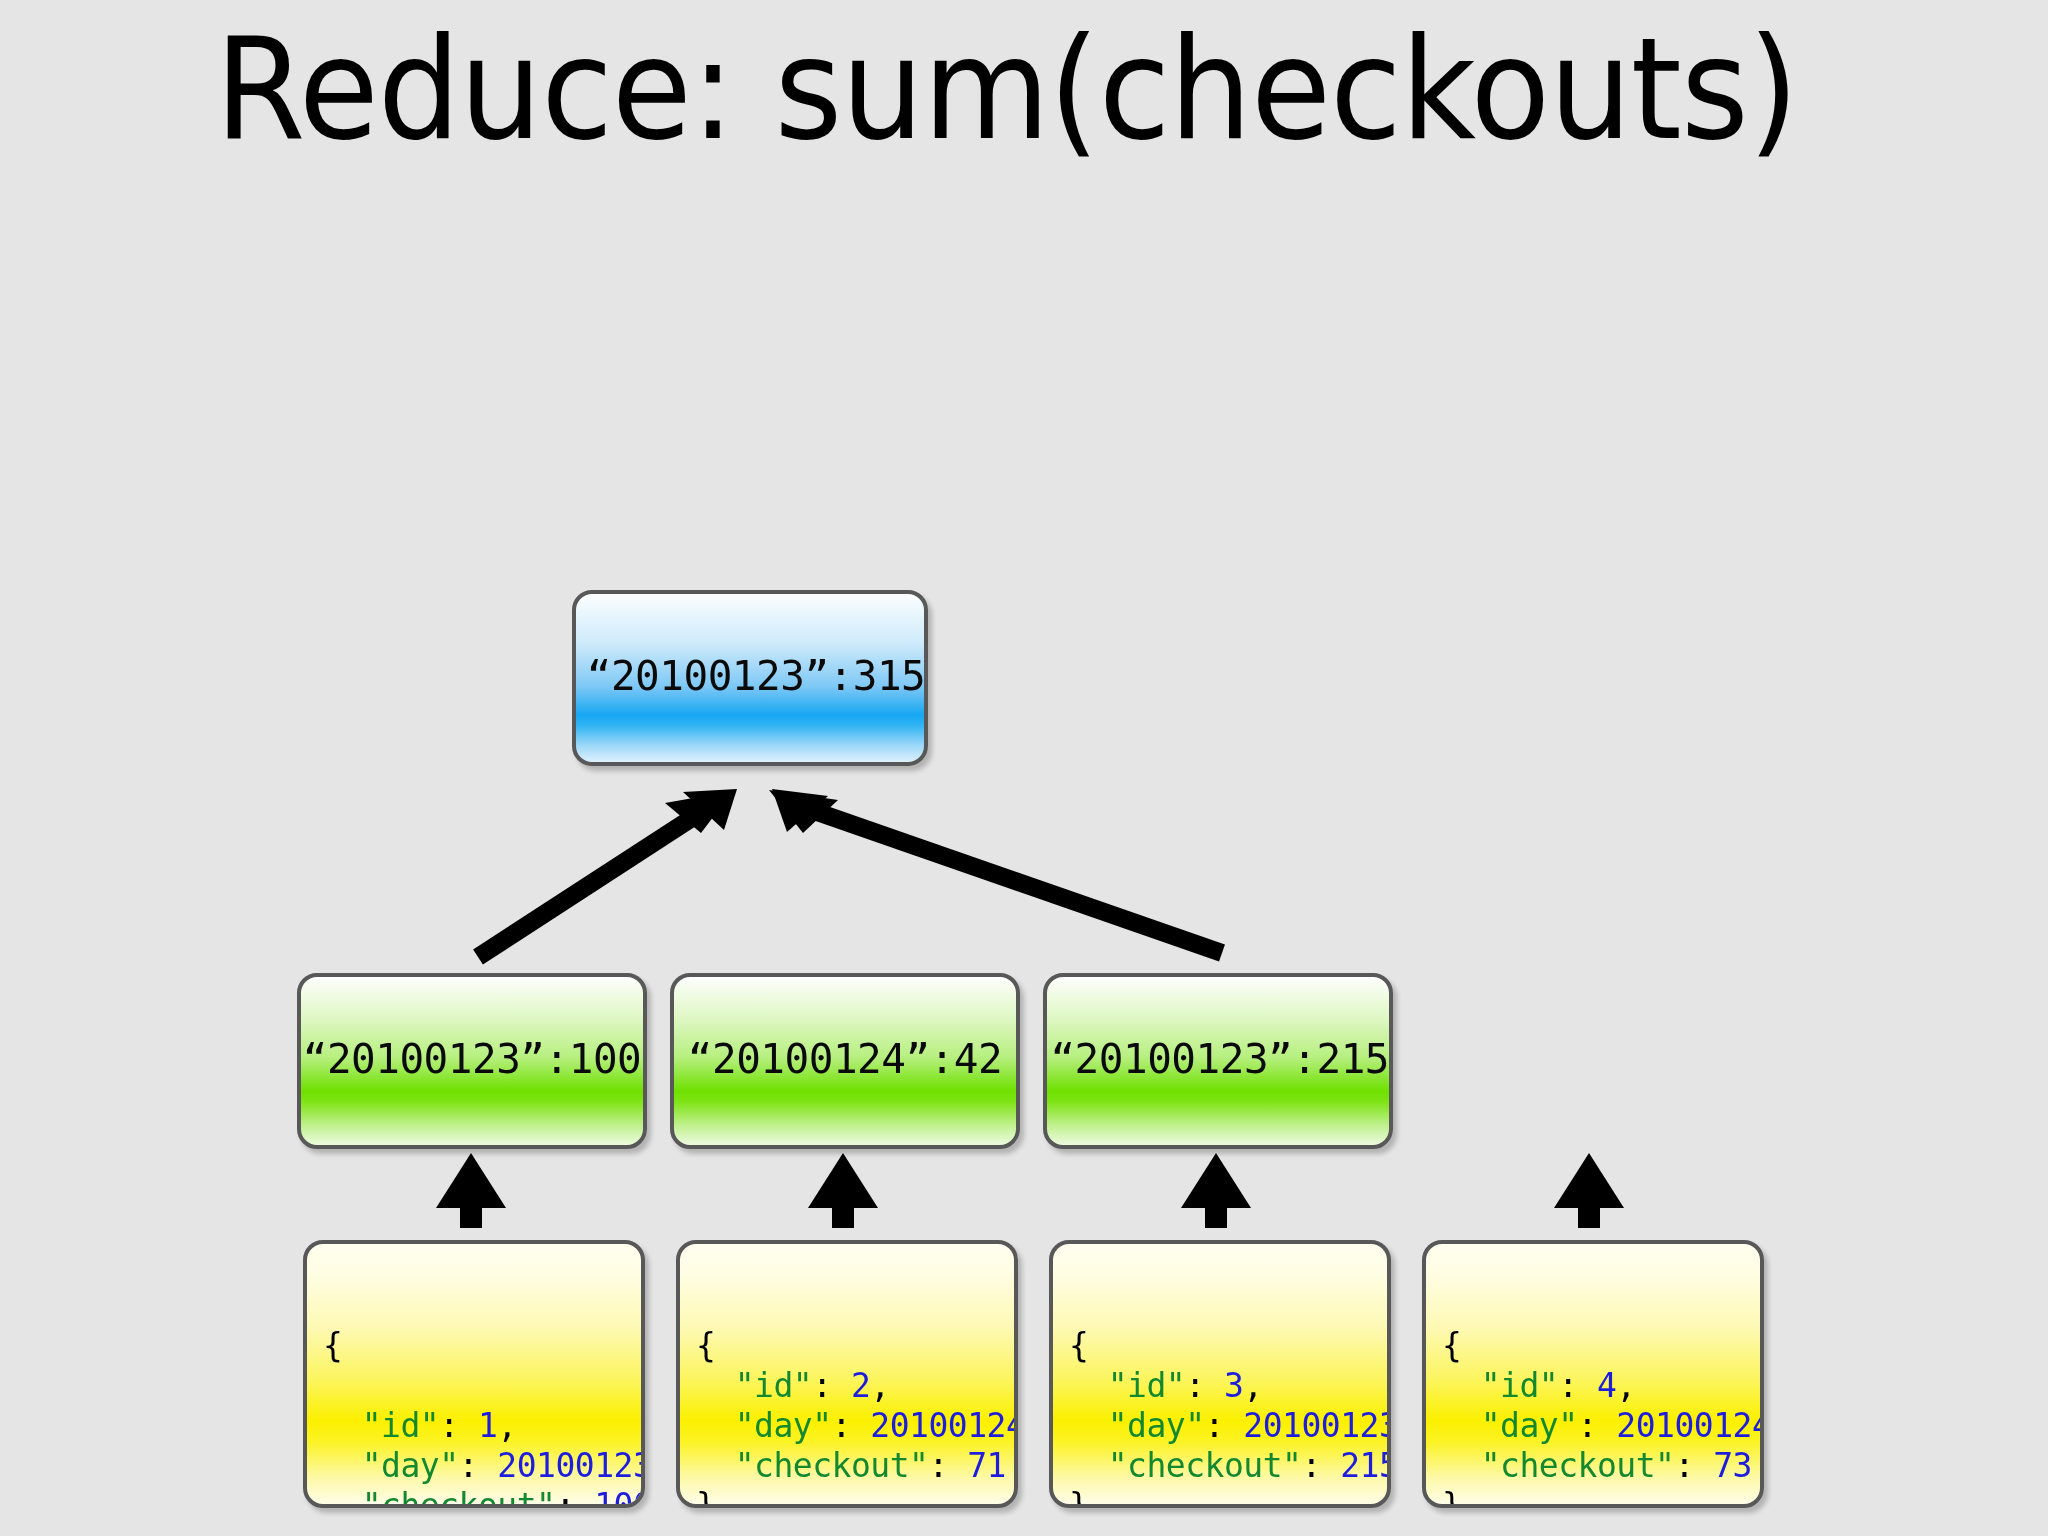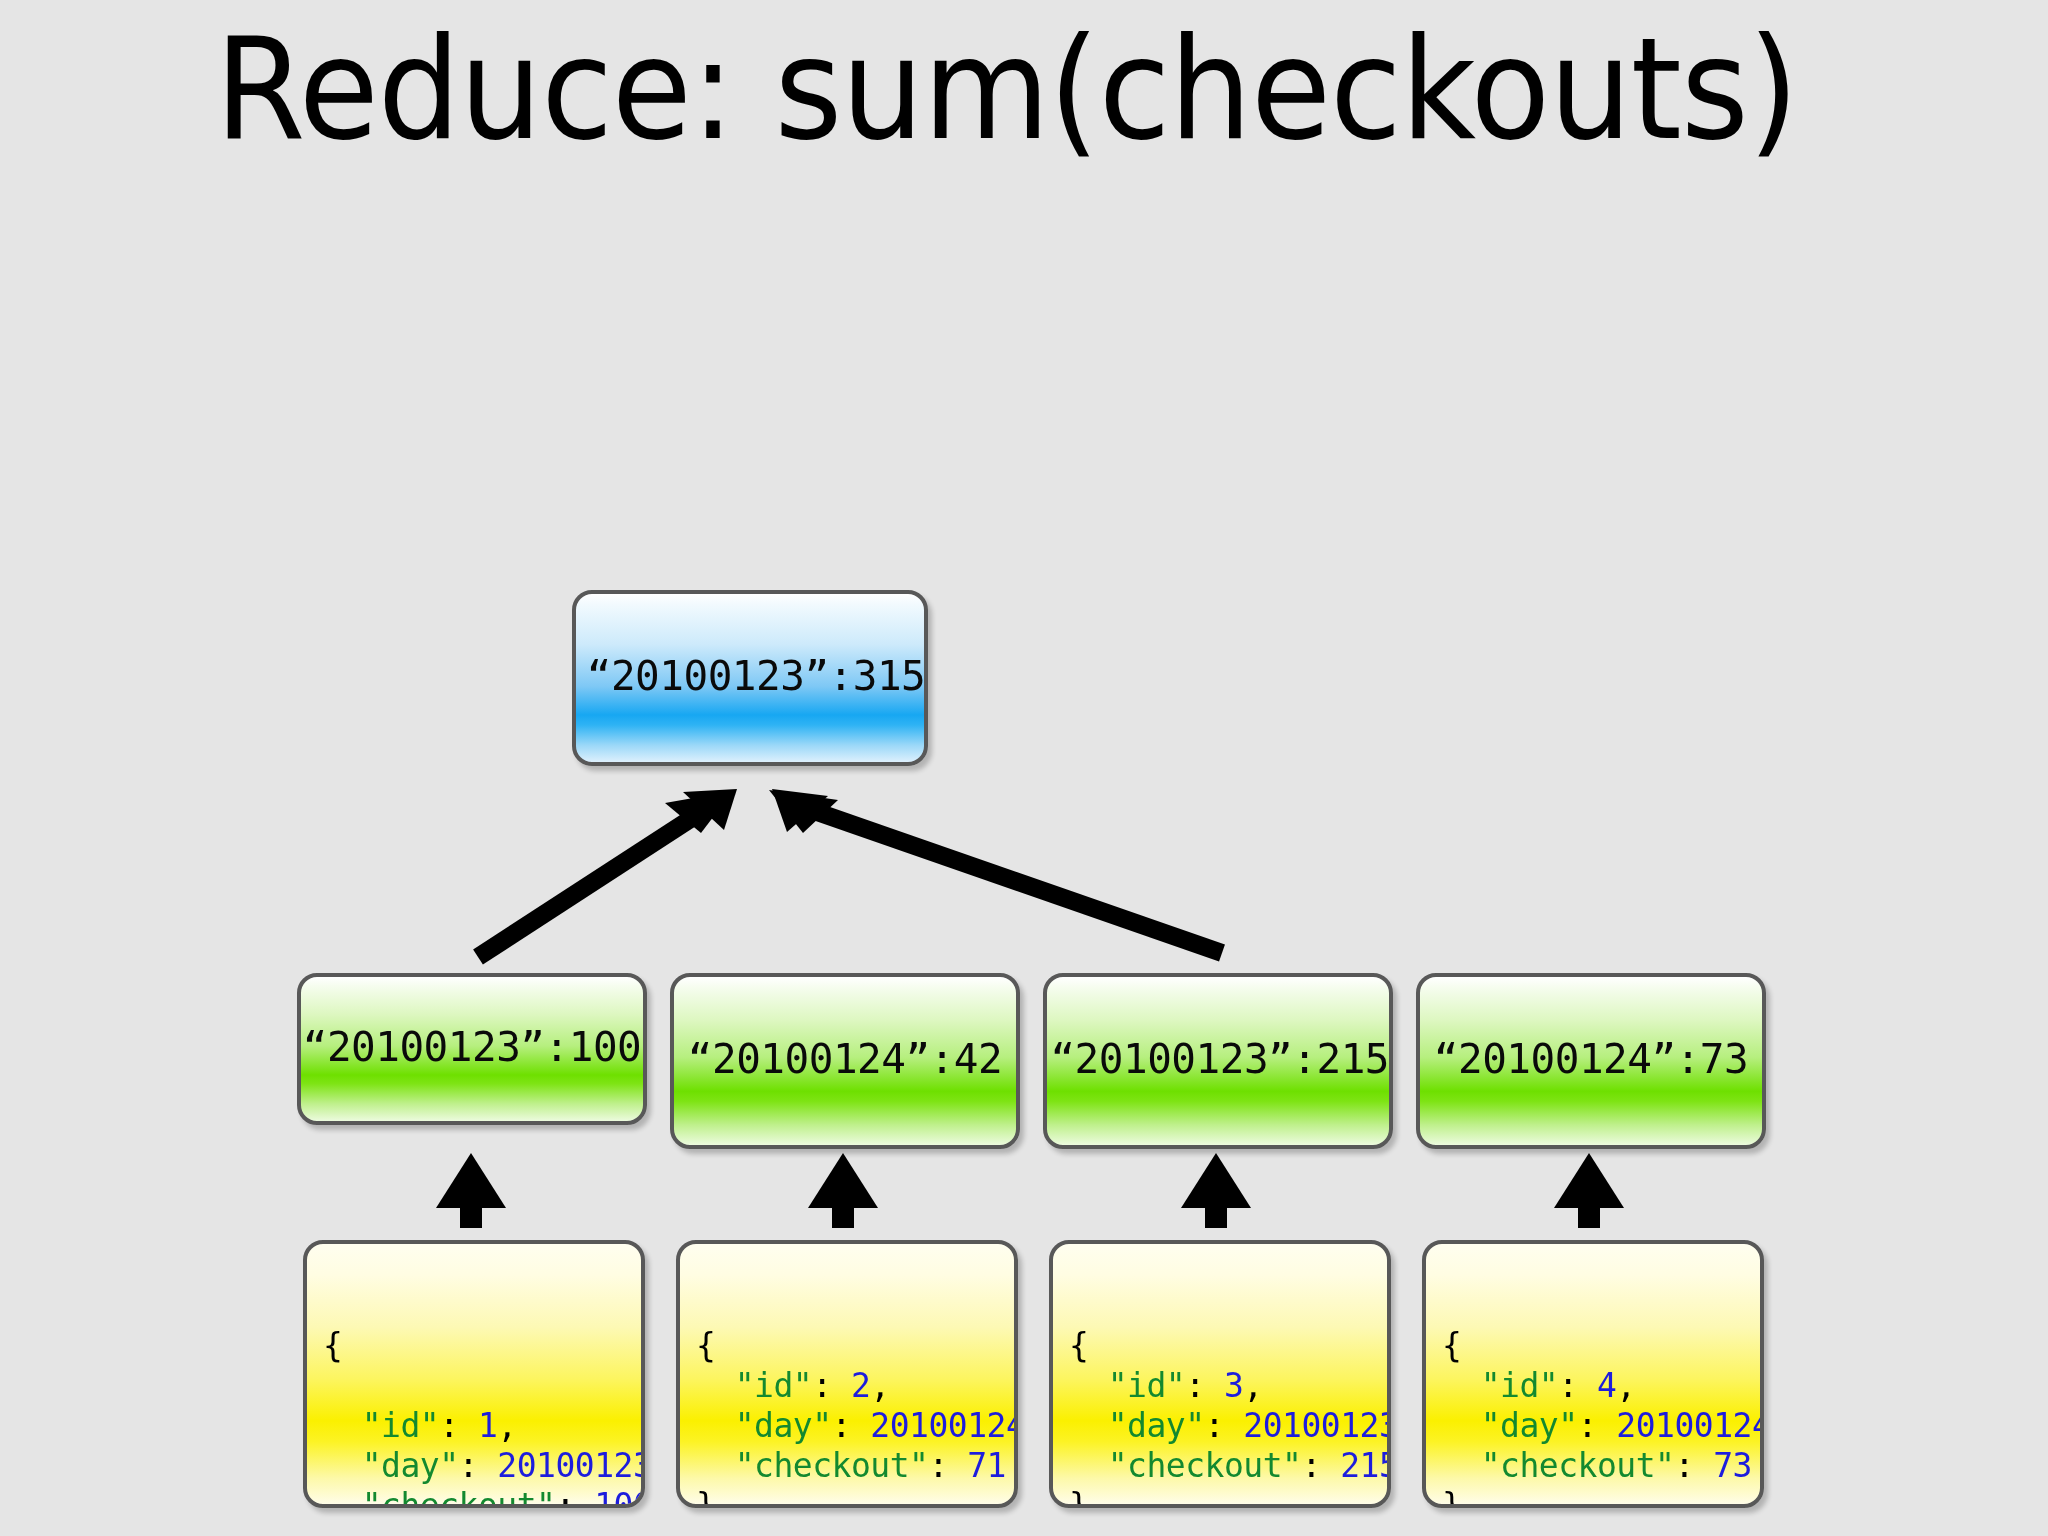--- a/index.html
+++ b/index.html
@@ -167,35 +167,32 @@
     <g>
       <rect x="1578" y="1180" width="22" height="48" fill="#000000"></rect>
       <polygon points="1589,1153 1624,1208 1554,1208" fill="#000000"></polygon>
     </g>
   </svg>
 
   <div class="node blue" style="left:572px; top:590px; width:356px; height:176px;padding-left:12px;">
     <span class="kv-label">“20100123”:315</span>
   </div>
 
-  <div class="node green" style="left:297px; top:973px; width:350px; height:152px;">
+  <div class="node green" style="left:297px; top:973px; width:350px; height:176px;">
     <span class="kv-label">“20100123”:100</span>
   </div>
 
   <div class="node green" style="left:670px; top:973px; width:350px; height:176px;justify-content:center;">
     <span class="kv-label">“20100124”:42</span>
   </div>
 
   <div class="node green" style="left:1043px; top:973px; width:350px; height:176px;justify-content:flex-end;">
     <span class="kv-label">“20100123”:215</span>
   </div>
 
-  <div class="node green" style="left:1416px; top:973px; width:350px; height:176px;">
-    <span class="kv-label">“20100124”:73</span>
-  </div>
 
   <div class="node yellow" style="left:303px; top:1240px; width:342px; height:268px;">
     <div class="json-body">
 <span class="brace">{</span>
 <span>
   </span><span class="key">"id"</span><span class="punct">: </span><span class="num">1</span><span class="punct">,</span>
   <span class="key">"day"</span><span class="punct">: </span><span class="num">20100123</span>
   <span class="key">"checkout"</span><span class="punct">: </span><span class="num">100</span>
 </div>
   </div>

